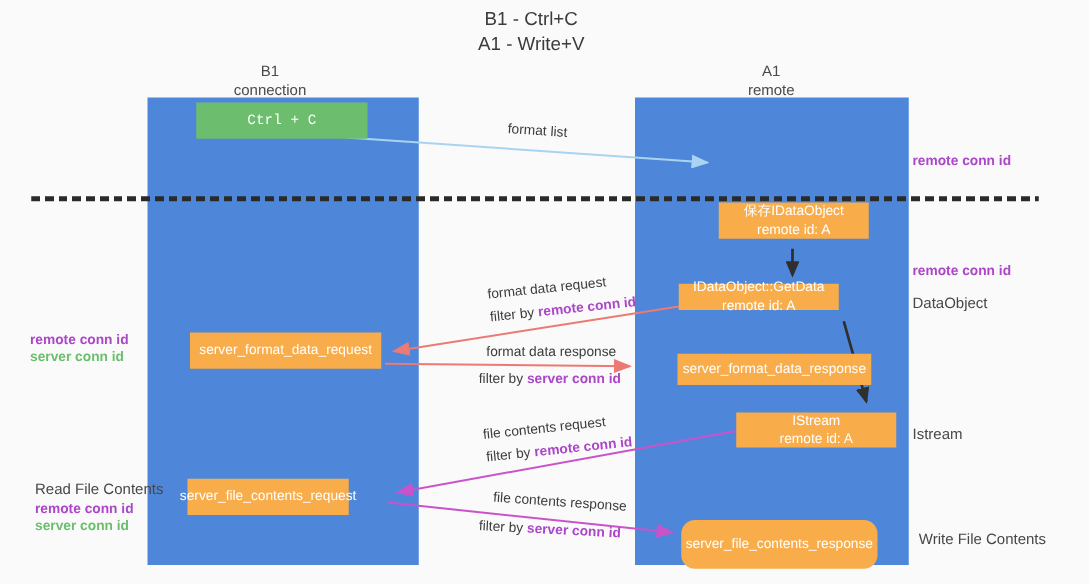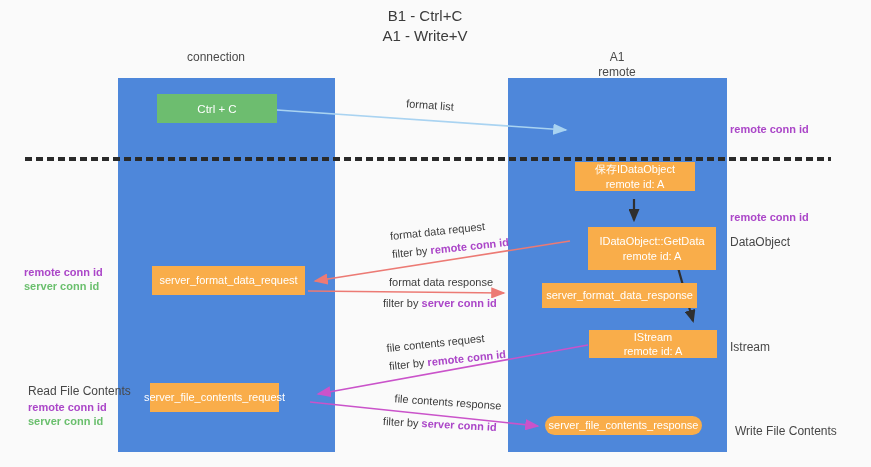--- a/index.html
+++ b/index.html
@@ -56,20 +56,21 @@
 <body>
 
 <div class="canvas">
 
   <div class="abs title">
     <div>B1 - Ctrl+C</div>
     <div>A1 - Write+V</div>
   </div>
 
   <div class="abs col-header" style="left:141px; top:50px; width:150px;">
+    <div>B1</div>
     <div>connection</div>
   </div>
   <div class="abs col-header" style="left:542px; top:50px; width:150px;">
     <div>A1</div>
     <div>remote</div>
   </div>
 
   <div class="abs lifeline" style="left:118px; top:78px; width:217px; height:374px;"></div>
   <div class="abs lifeline" style="left:508px; top:78px; width:219px; height:374px;"></div>
 
@@ -92,46 +93,46 @@
     </defs>
     <line x1="277" y1="110" x2="566" y2="130" stroke="#a9d3f1" stroke-width="1.6" marker-end="url(#m-blue)"></line>
     <line x1="634" y1="199" x2="634" y2="220" stroke="#2f2f2f" stroke-width="2.2" marker-end="url(#m-black)"></line>
     <line x1="675" y1="257" x2="693" y2="321" stroke="#2f2f2f" stroke-width="2.2" marker-end="url(#m-black)"></line>
     <line x1="570" y1="241" x2="315" y2="281" stroke="#ec7a74" stroke-width="1.6" marker-end="url(#m-red)"></line>
     <line x1="308" y1="291" x2="504" y2="293" stroke="#ec7a74" stroke-width="1.6" marker-end="url(#m-red)"></line>
     <line x1="588" y1="345" x2="318" y2="394" stroke="#ca53ca" stroke-width="1.6" marker-end="url(#m-magenta)"></line>
     <line x1="310" y1="402" x2="538" y2="426" stroke="#ca53ca" stroke-width="1.6" marker-end="url(#m-magenta)"></line>
   </svg>
 
-  <div class="abs gbox" style="left:157px; top:94px; width:120px; height:29px;">
+  <div class="abs gbox" style="left:157px; top:82px; width:137px; height:29px;font-family:Liberation Mono, monospace;">
     <span>Ctrl + C</span>
   </div>
 
   <div class="abs obox" style="left:575px; top:119px; width:120px; height:29px;margin-top:43px;">
     <div>保存IDataObject</div>
     <div>remote id: A</div>
   </div>
-  <div class="abs obox" style="left:588px; top:227px; width:128px; height:43px;">
+  <div class="abs obox" style="left:543px; top:227px; width:128px; height:21px;">
     <div>IDataObject::GetData</div>
     <div>remote id: A</div>
   </div>
   <div class="abs obox" style="left:152px; top:266px; width:153px; height:29px;">
     <div>server_format_data_request</div>
   </div>
   <div class="abs obox" style="left:510px; top:283px; width:155px; height:25px;margin-left:32px;">
     <div>server_format_data_response</div>
   </div>
   <div class="abs obox" style="left:589px; top:330px; width:128px; height:28px;">
     <div>IStream</div>
     <div>remote id: A</div>
   </div>
   <div class="abs obox" style="left:150px; top:383px; width:129px; height:29px;">
     <div>server_file_contents_request</div>
   </div>
-  <div class="abs obox" style="left:545px; top:416px; width:157px; height:19px;border-radius:11px;">
+  <div class="abs obox" style="left:545px; top:416px; width:157px; height:39px;border-radius:11px;">
     <div>server_file_contents_response</div>
   </div>
 
   <div class="abs lbl rot-dn center" style="left:380px; top:99px; width:100px;">
     <span>format list</span>
   </div>
 
   <div class="abs lbl rot-up center" style="left:385px; top:225px; width:105px;">
     <span>format data request</span>
   </div>

